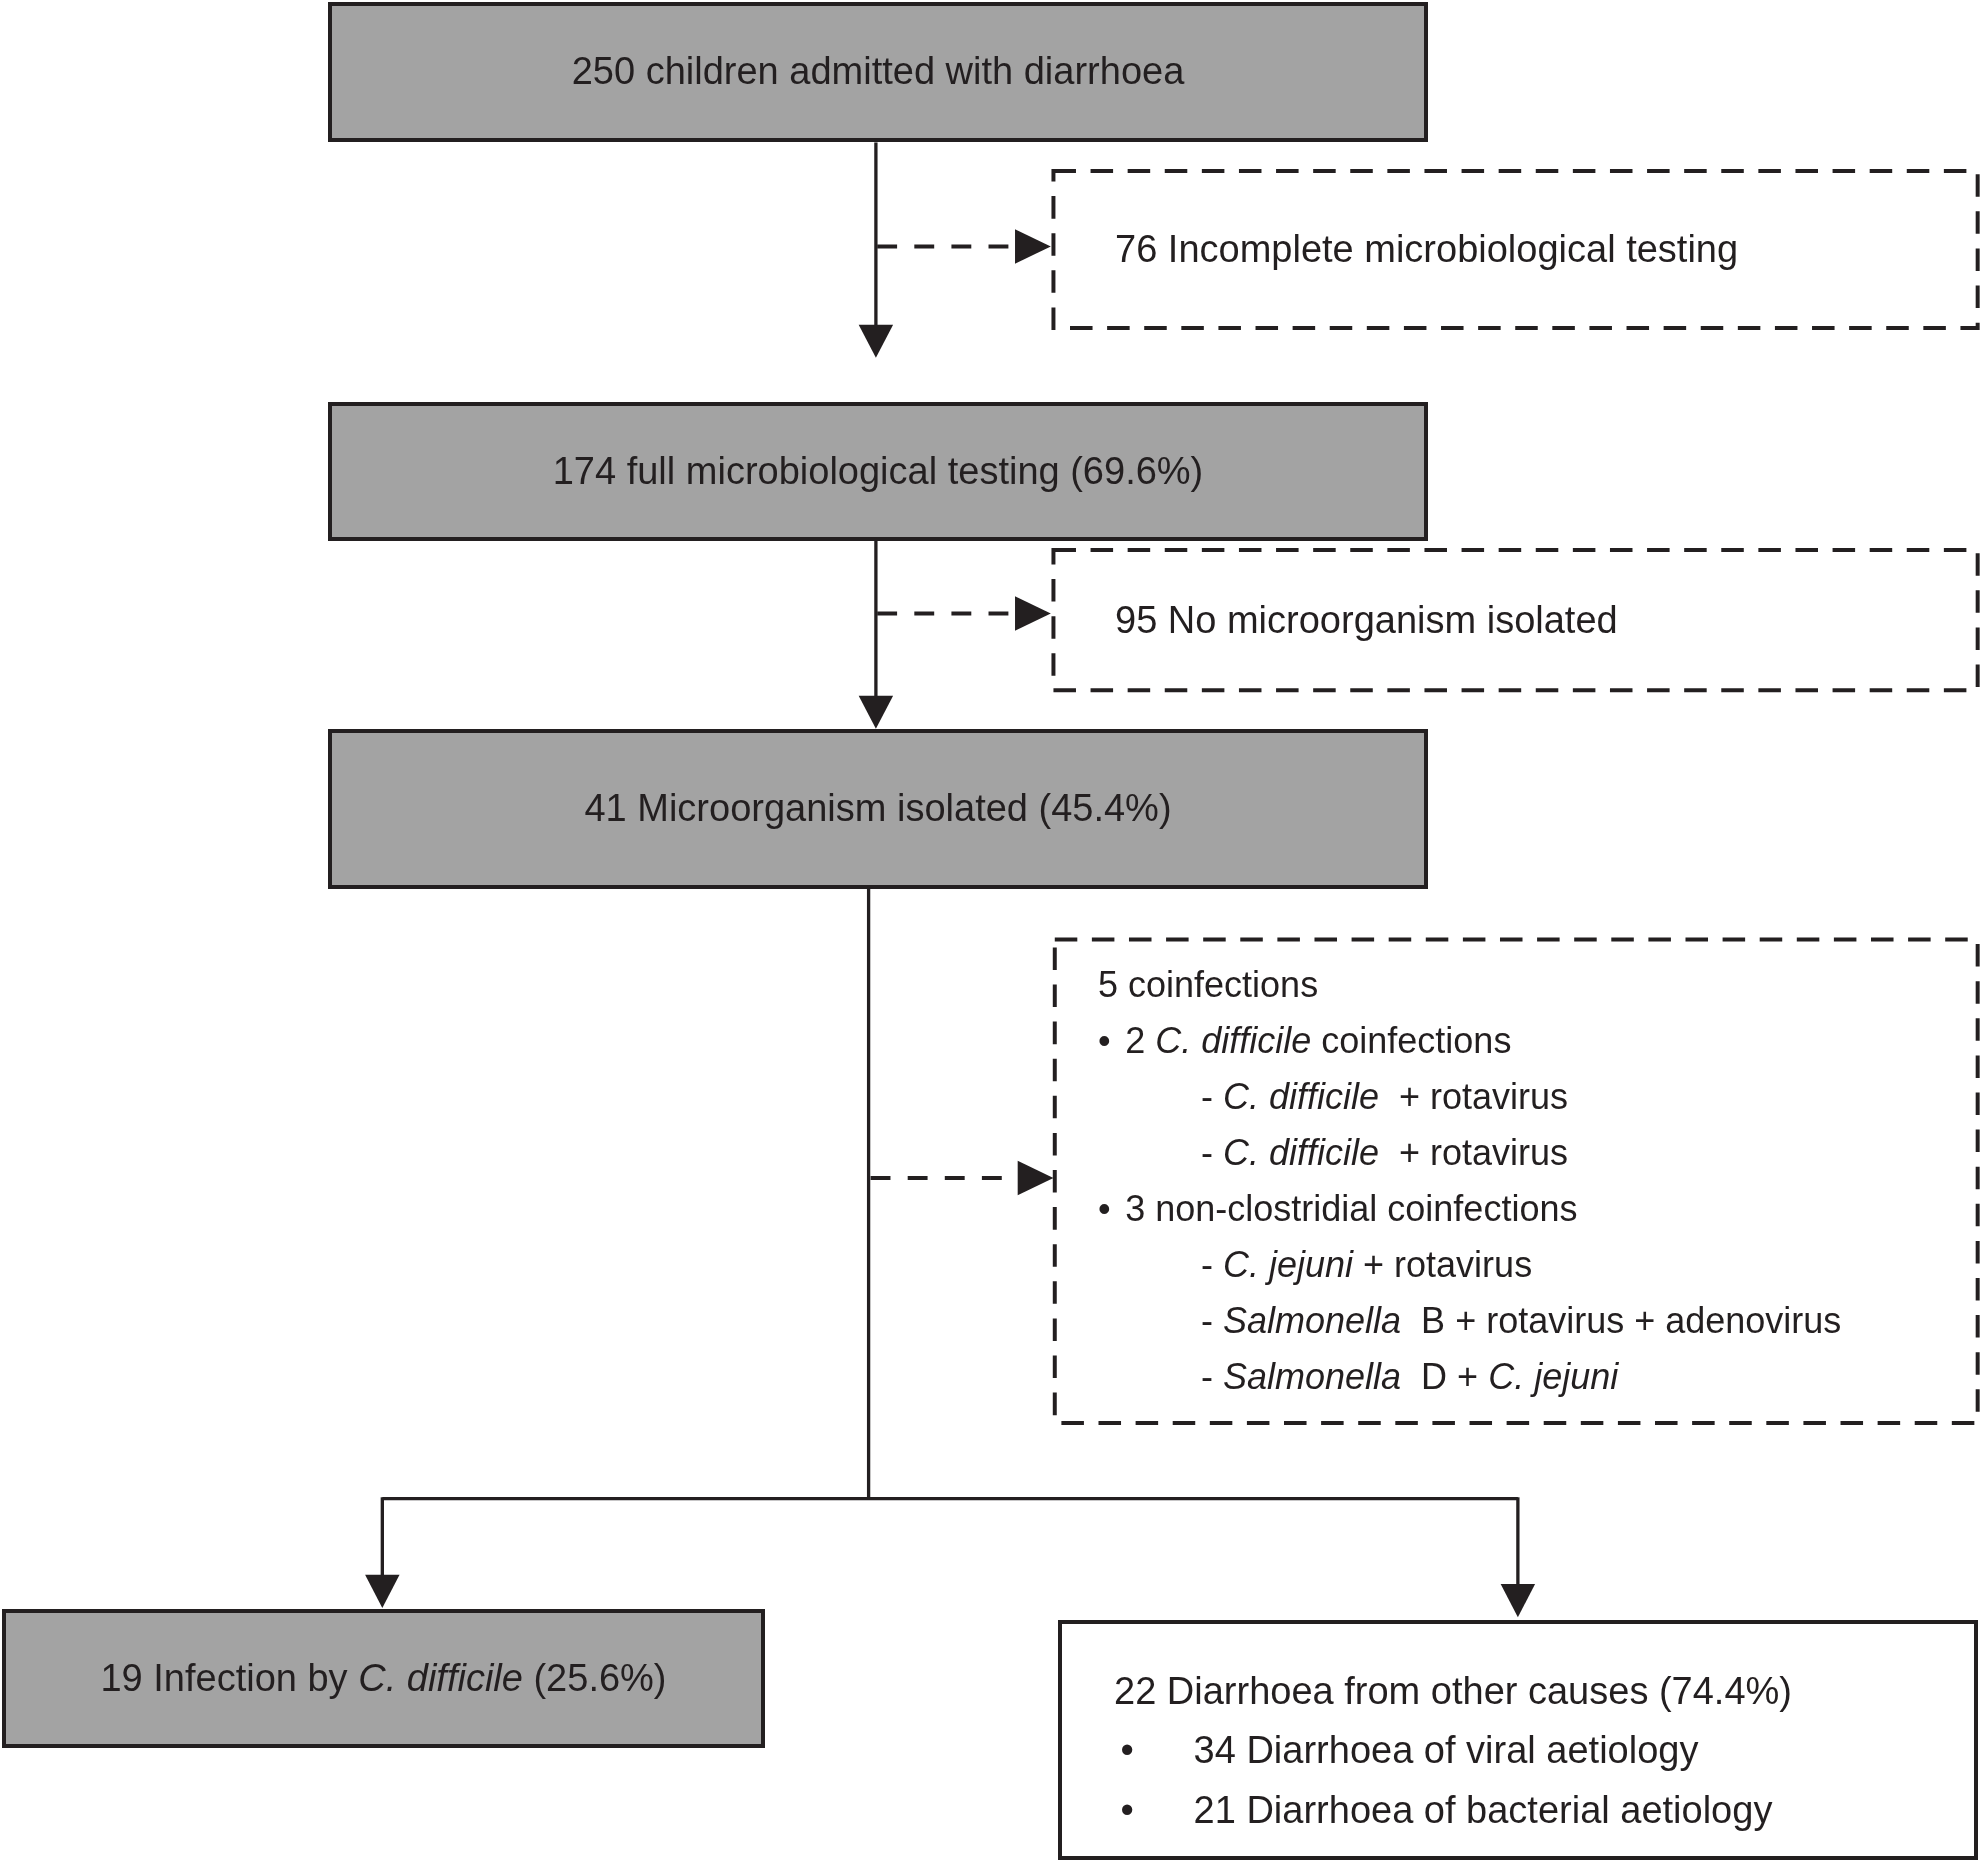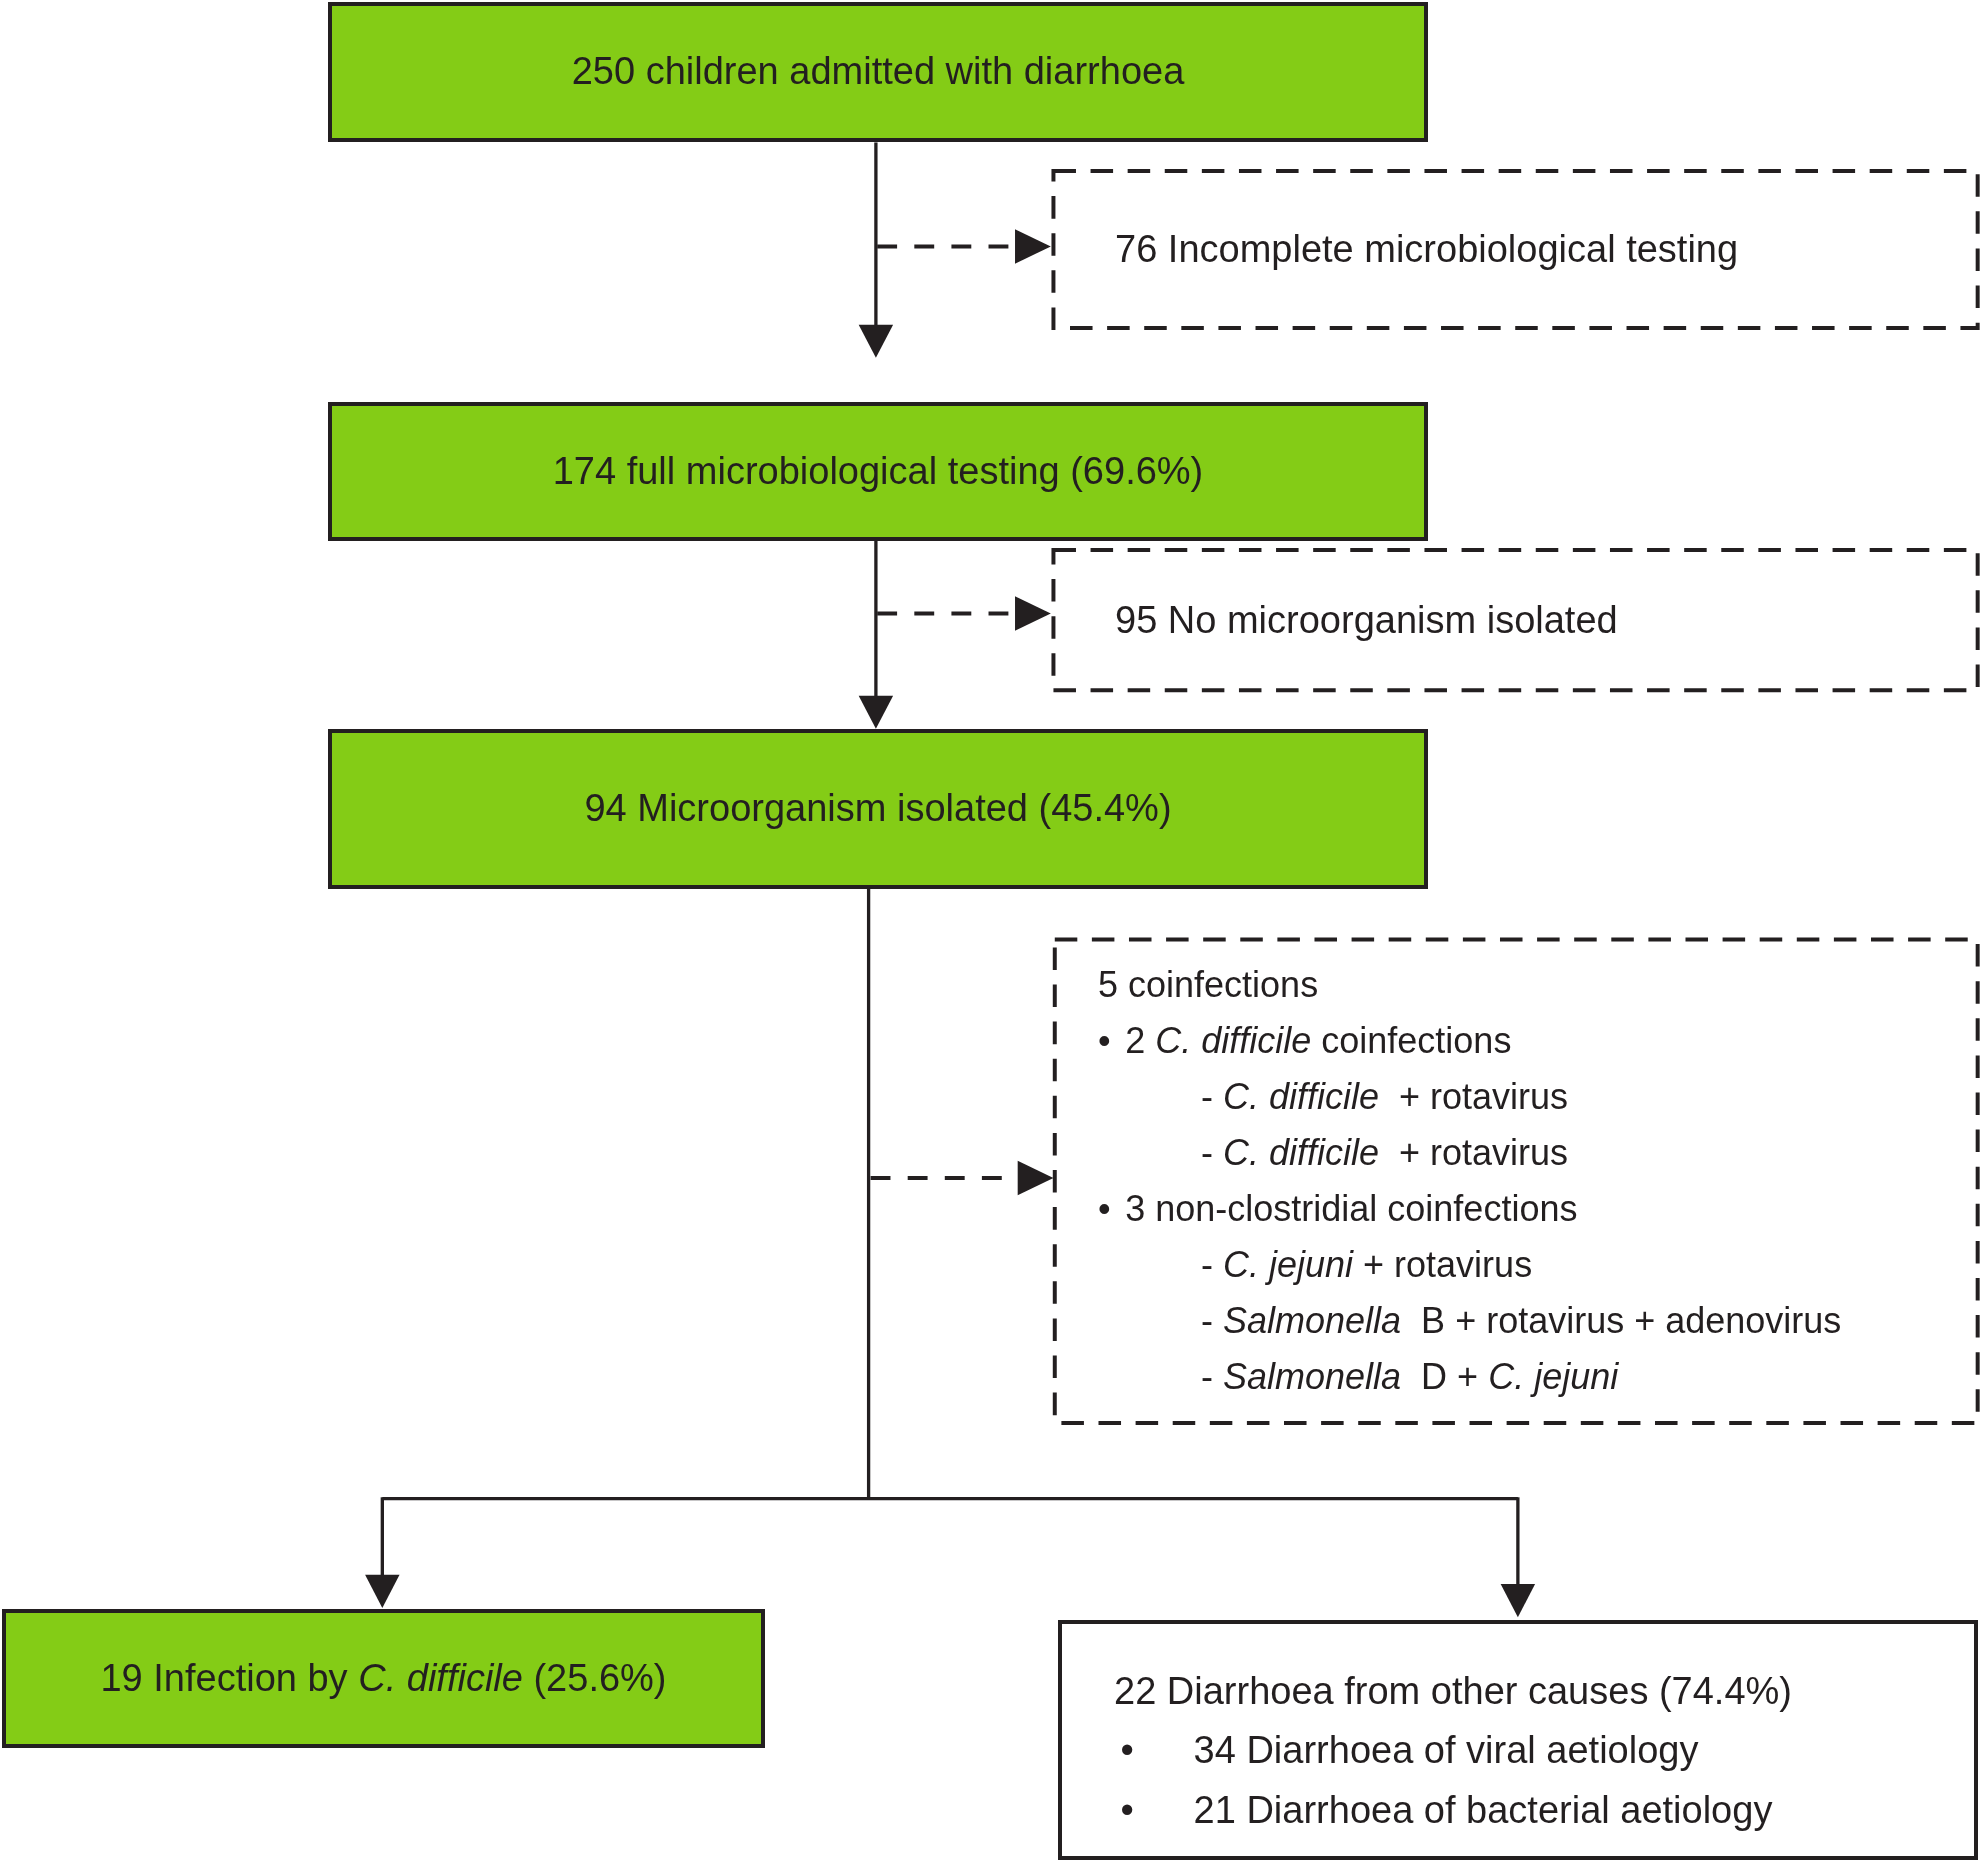--- a/index.html
+++ b/index.html
@@ -28,21 +28,21 @@
     display: flex;
     align-items: center;
     justify-content: center;
     text-align: center;
     font-size: 38px;
     line-height: 1.25;
     color: #231f20;
   }
   .box.solid {
     border: 4px solid #231f20;
-    background: #84cc16;
+    background: #a3a3a3;
   }
   
   .dashed-label {
     position: absolute;
     box-sizing: border-box;
     display: flex;
     align-items: center;
     justify-content: flex-start;
     font-size: 38px;
     padding-left: 62px;
@@ -143,21 +143,21 @@
 
   <div class="box solid" style="left:328px; top:2px; width:1100px; height:140px;">
     <span>250 children admitted with diarrhoea</span>
   </div>
 
   <div class="box solid" style="left:328px; top:358px; width:1100px; height:139px;margin-top:44px;">
     <span>174 full microbiological testing (69.6%)</span>
   </div>
 
   <div class="box solid" style="left:328px; top:729px; width:1100px; height:160px;">
-    <span>94 Microorganism isolated (45.4%)</span>
+    <span>41 Microorganism isolated (45.4%)</span>
   </div>
 
   <div class="dashed-label" style="left:1053px; top:171px; width:924px; height:157px;">
     <span>76 Incomplete microbiological testing</span>
   </div>
 
   <div class="dashed-label" style="left:1053px; top:550px; width:924px; height:140px;">
     <span>95 No microorganism isolated</span>
   </div>
 

